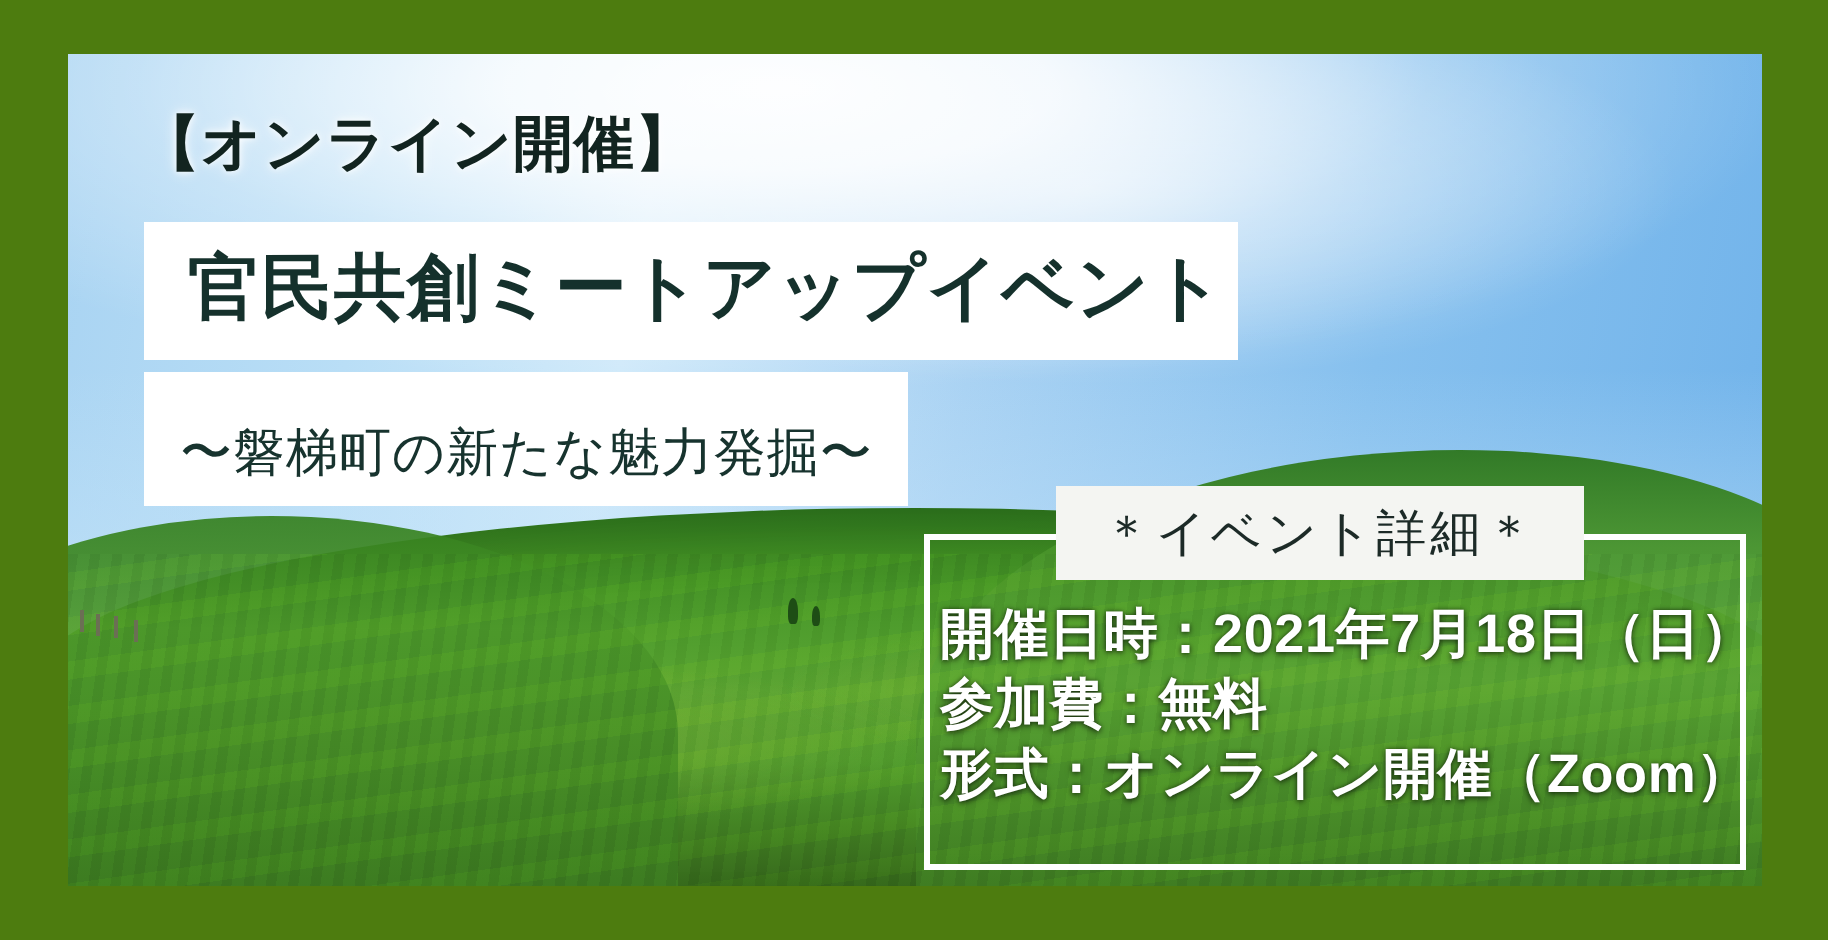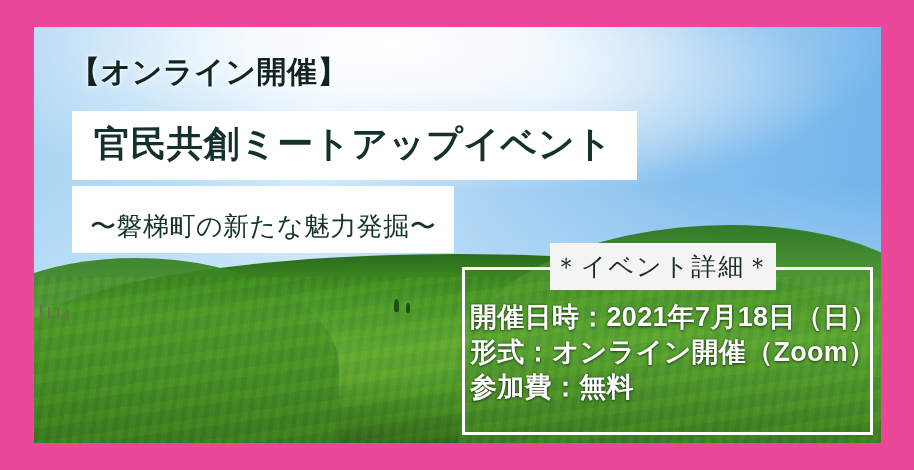--- a/index.html
+++ b/index.html
@@ -2,21 +2,21 @@
 <html><head>
 <meta charset="utf-8">
 <style>
   html,body{margin:0;padding:0;}
   body{
     width:914px;height:470px;
     background:#15505f;
     font-family:"Liberation Sans","DejaVu Sans",sans-serif;
     overflow:hidden;
   }
-  .stage{position:relative;width:914px;height:470px;background:#ec4899;}
+  .stage{position:relative;width:914px;height:470px;background:#4d7c0f;}
 
   
   .photo{
     position:absolute;left:34px;top:27px;width:847px;height:416px;
     overflow:hidden;background:#bcdcf5;
   }
   
   .sky{
     position:absolute;inset:0;
     background:
@@ -62,37 +62,37 @@
 
   
   .tag{
     position:absolute;left:70px;top:52px;
     font-size:30px;font-weight:bold;color:#122420;letter-spacing:.5px;
     text-shadow:0 0 7px rgba(255,255,255,.85), 0 0 3px rgba(255,255,255,.9);
     white-space:nowrap;
   }
   .title-box{
     position:absolute;left:72px;top:111px;
-    background:#ffffff;padding:9px 24px 11px 22px;
+    background:#ffffff;padding:9px 6px 11px 22px;
     white-space:nowrap;
   }
   .title-box span{font-size:36px;font-weight:bold;color:#15312c;letter-spacing:.5px;}
   .sub-box{
     position:absolute;left:72px;top:186px;
     background:#ffffff;padding:23px 18px 9px 18px;white-space:nowrap;
   }
   .sub-box span{font-size:26px;font-weight:normal;color:#17332e;letter-spacing:.5px;}
 
   
   .detail-frame{
     position:absolute;left:462px;top:267px;width:411px;height:168px;
     border:3px solid #ffffff;box-sizing:border-box;
   }
   .detail-head{
-    position:absolute;left:550px;top:243px;width:226px;height:47px;
+    position:absolute;left:528px;top:243px;width:264px;height:47px;
     background:#f4f5f2;display:flex;align-items:center;justify-content:center;
   }
   .detail-head span{font-size:25px;color:#1c2a27;letter-spacing:2px;white-space:nowrap;}
   .detail-lines{
     position:absolute;left:470px;top:300px;width:398px;
     text-align:left;color:#ffffff;
     text-shadow:0 1px 3px rgba(0,0,0,.55), 0 0 2px rgba(0,0,0,.4);
   }
   .detail-lines div{font-size:27px;font-weight:bold;line-height:1.30;white-space:nowrap;letter-spacing:.3px;}
 </style>
@@ -129,17 +129,17 @@
   </div>
 
   <div class="detail-frame"></div>
 
   <div class="detail-head">
     <span>＊イベント詳細＊</span>
   </div>
 
   <div class="detail-lines">
     <div>開催日時：2021年7月18日（日）</div>
+    <div>参加費：無料</div>
     <div>形式：オンライン開催（Zoom）</div>
-    <div>参加費：無料</div>
   </div>
 
 </div>
 
 </body></html>

